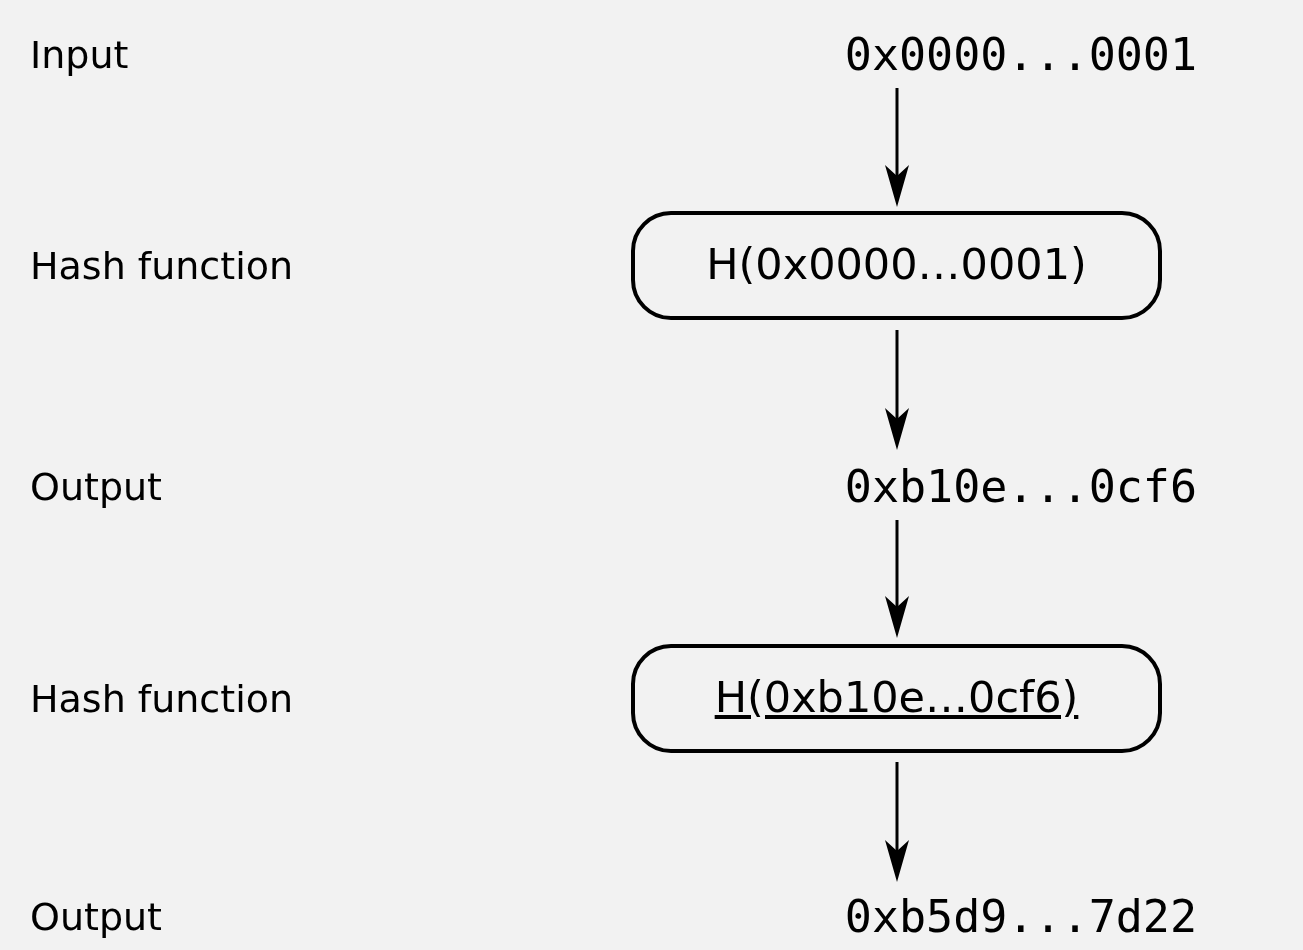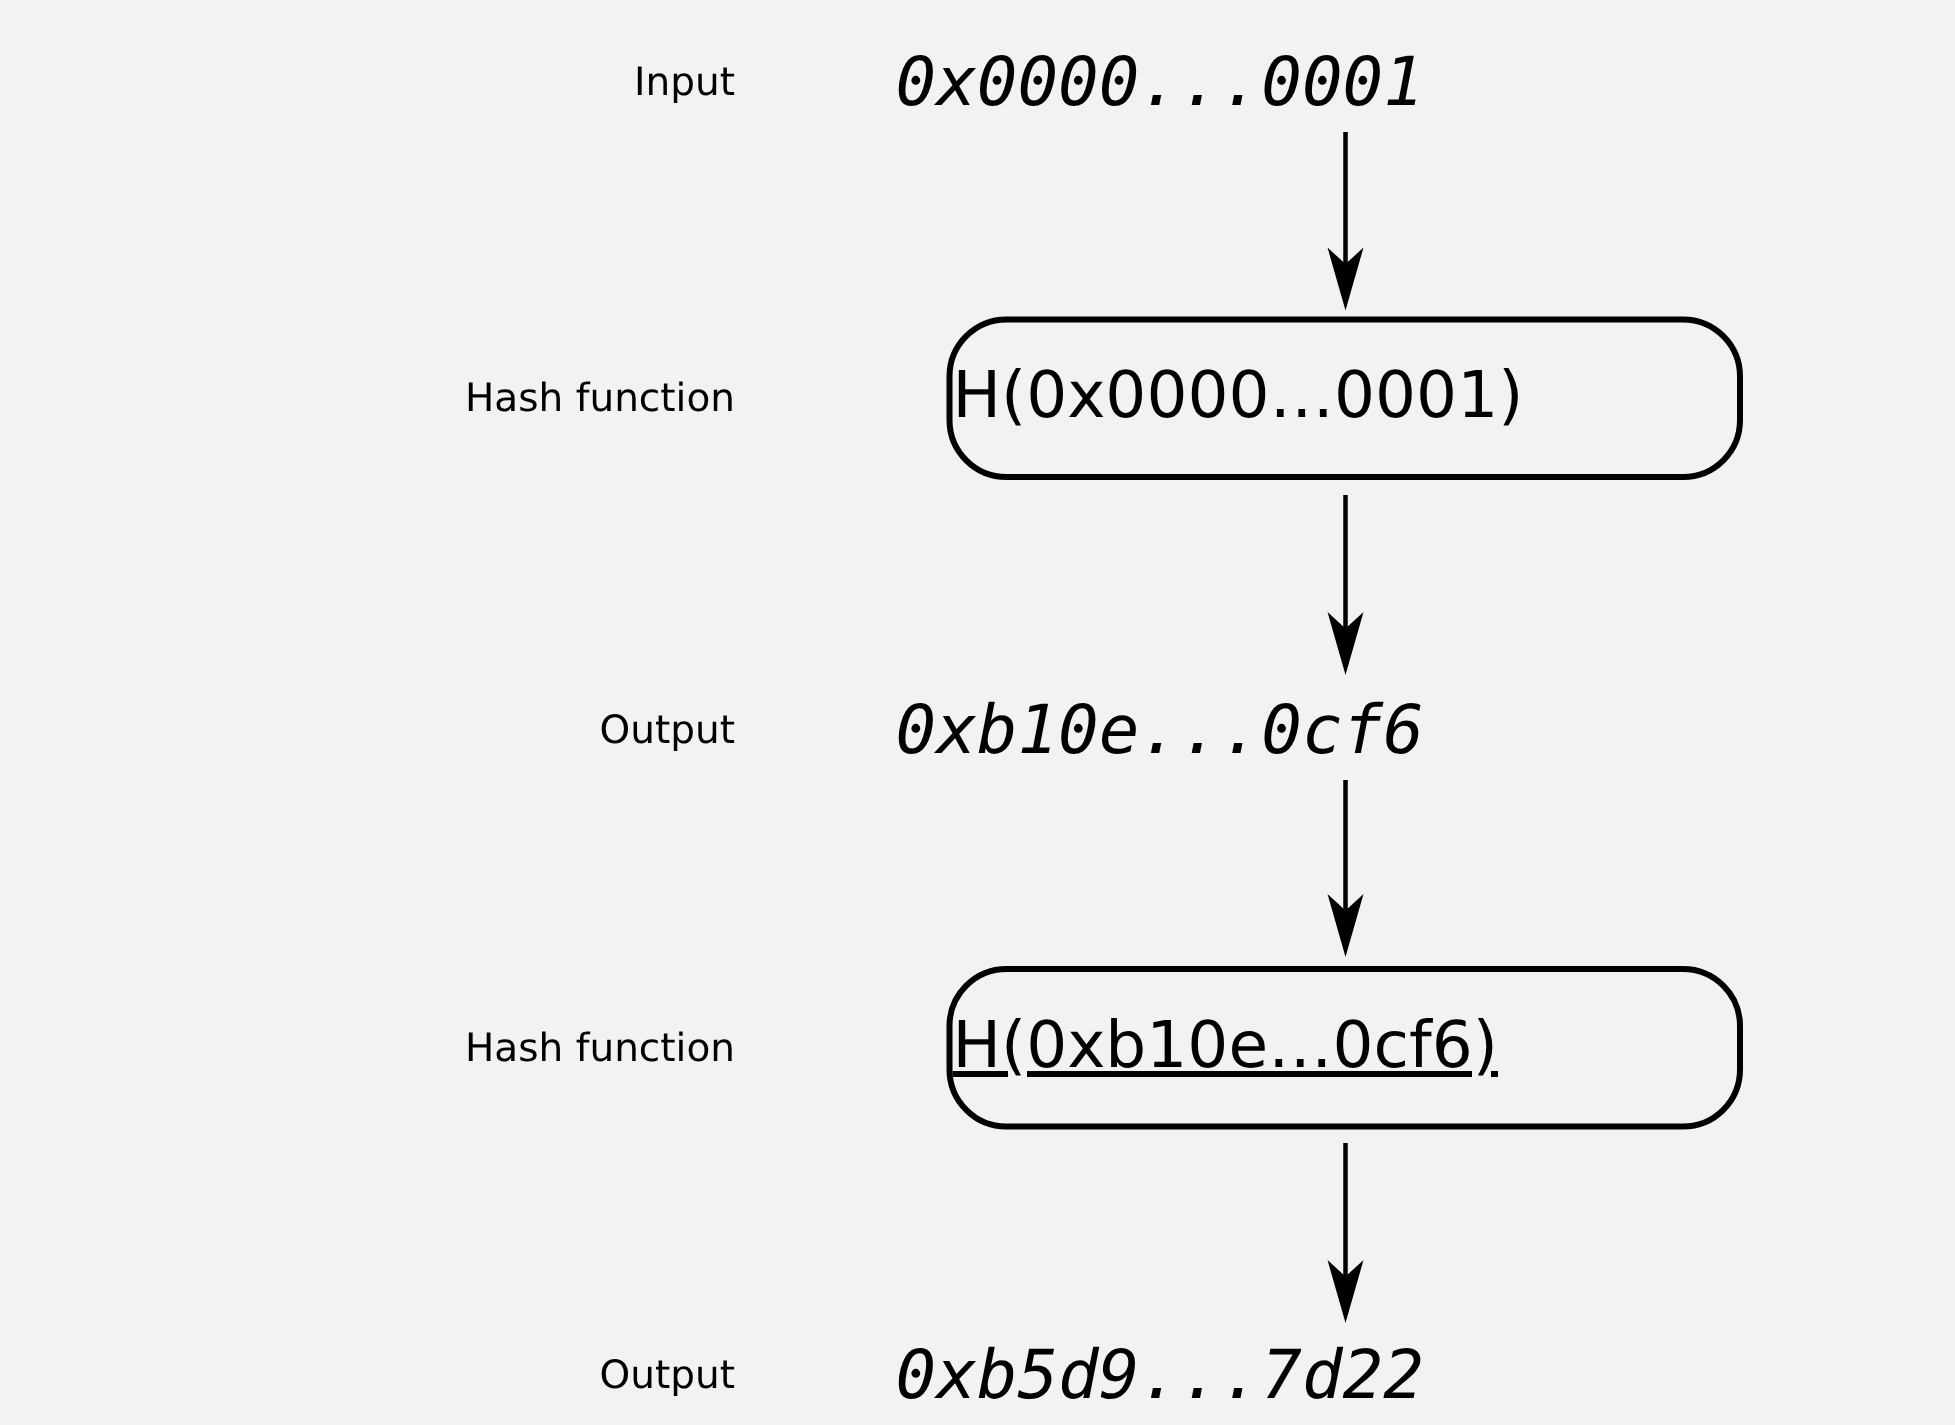--- a/index.html
+++ b/index.html
@@ -25,55 +25,55 @@
     left: 0;
     width: 1303px;
     height: 0;
   }
 
   .row-label {
     position: absolute;
     right: 813px;            
     top: -28px;
     width: 460px;
-    text-align: right;
+    text-align: left;
     font-family: "DejaVu Sans", sans-serif;
-    font-size: 26px;
+    font-size: 38px;
     line-height: 56px;
     color: #000000;
     white-space: nowrap;
   }
 
   .row-value {
     position: absolute;
     left: 597px;             
     top: -32px;
     width: 600px;
-    text-align: left;
+    text-align: right;
     font-family: "DejaVu Sans Mono", monospace;
     font-size: 45px;
     line-height: 64px;
     letter-spacing: 0px;
     color: #000000;
     white-space: pre;
-    font-style: italic;
   }
 
   
   .hash-box {
     position: absolute;
     left: 631px;
     width: 531px;
     height: 109px;
     box-sizing: border-box;
     border: 4px solid #000000;
     border-radius: 40px;
     background: #f2f2f2;
     display: flex;
     align-items: center;
+    justify-content: center;
   }
   .hash-box-text {
     font-family: "DejaVu Sans", sans-serif;
     font-size: 43px;
     line-height: 1;
     color: #000000;
     white-space: nowrap;
     margin-top: -2px;
   }
 

